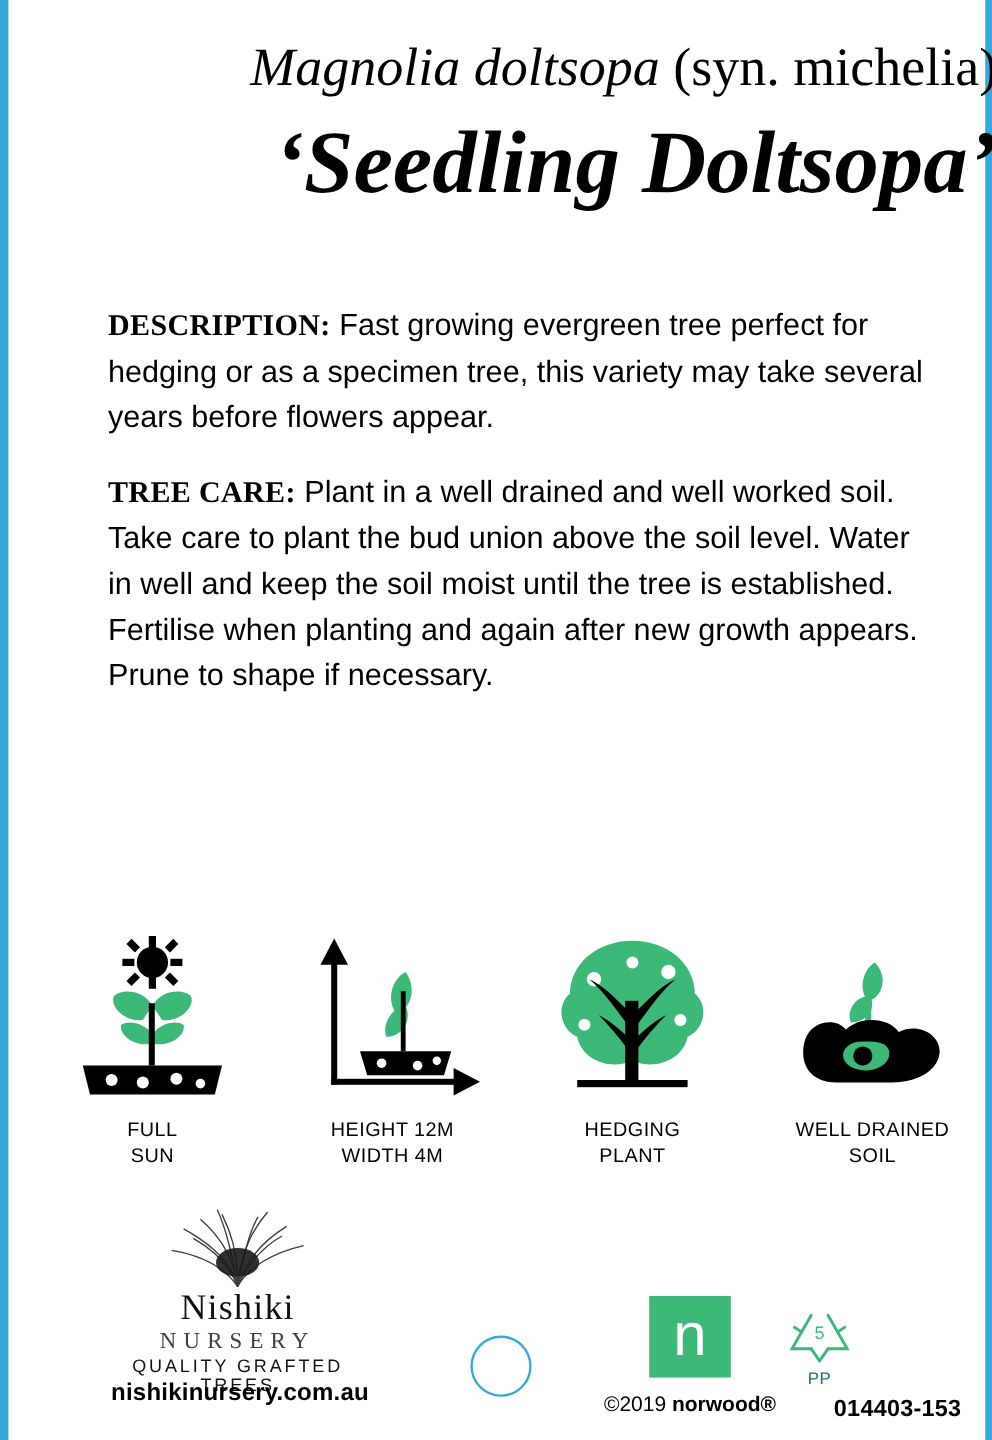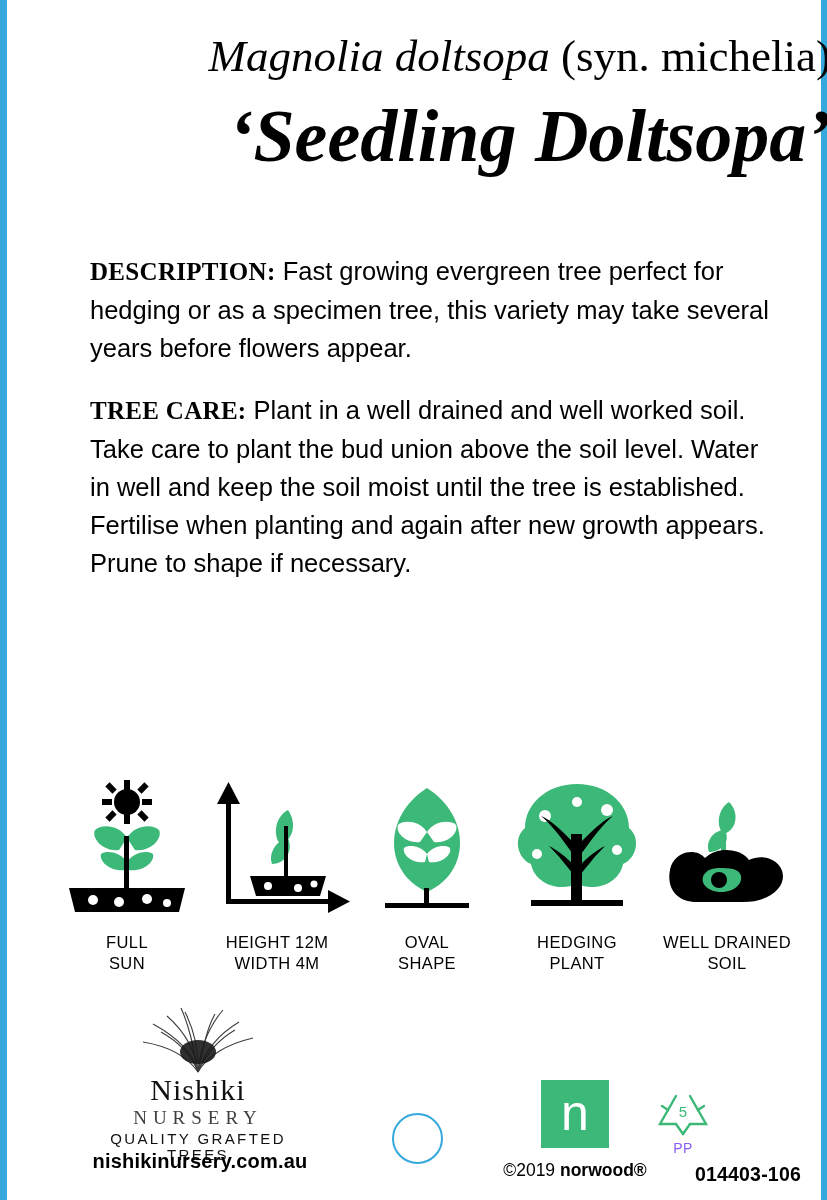--- a/index.html
+++ b/index.html
@@ -231,21 +231,21 @@
     position: absolute;
     left: 0;
     right: 0;
     top: 15px;
     font-size: 15px;
     color: #3cb878;
     text-align: center;
   }
   .recycle-txt {
     font-size: 14px;
-    color: #8b5cf6;
+    color: #0f766e;
     margin-top: 2px;
     letter-spacing: .5px;
   }
   .code {
     position: absolute;
     right: 26px;
     top: 163px;
     font-size: 19.5px;
     font-weight: bold;
     letter-spacing: .2px;
@@ -333,37 +333,20 @@
             <circle cx="66" cy="106" r="4"></circle>
             <circle cx="96" cy="108" r="4"></circle>
             <circle cx="112" cy="104" r="3.5"></circle>
           </g>
         </svg>
       </div>
       <div class="icon-label">HEIGHT 12M
 WIDTH 4M</div>
     </div>
 
-    <div class="icon-cell">
-      <div class="icon-art">
-        <svg width="140" height="140" viewBox="0 0 140 140">
-          <path d="M70 8 C26 36 26 92 70 112 C114 92 114 36 70 8 Z" fill="#3cb878"></path>
-          <g fill="#ffffff">
-            <path d="M70 52 C62 40 46 40 41 45 C38 53 50 64 63 62 Z"></path>
-            <path d="M70 52 C78 40 94 40 99 45 C102 53 90 64 77 62 Z"></path>
-            <path d="M70 74 C64 66 52 64 47 68 C45 75 56 84 68 82 Z"></path>
-            <path d="M70 74 C76 66 88 64 93 68 C95 75 84 84 72 82 Z"></path>
-          </g>
-          <rect x="67" y="108" width="5" height="18" fill="#000"></rect>
-          <rect x="28" y="123" width="84" height="5" fill="#000"></rect>
-        </svg>
-      </div>
-      <div class="icon-label">OVAL
-SHAPE</div>
-    </div>
 
     <div class="icon-cell">
       <div class="icon-art">
         <svg width="140" height="140" viewBox="0 0 140 140">
           <path d="M70 4 C40 4 18 24 18 48 C6 58 10 78 24 84 C28 104 52 112 70 104 C88 112 112 104 116 84 C130 78 134 58 122 48 C122 24 100 4 70 4 Z" fill="#3cb878"></path>
           <g fill="#ffffff">
             <circle cx="38" cy="36" r="6"></circle>
             <circle cx="100" cy="30" r="6"></circle>
             <circle cx="30" cy="74" r="5"></circle>
             <circle cx="110" cy="70" r="5"></circle>
@@ -455,17 +438,17 @@
             <path d="M44 22 L52 36 L36 36"></path>
             <path d="M22 36 L29 46"></path>
             <path d="M36 36 L29 46"></path>
           </g>
         </svg>
         <div class="num">5</div>
       </div>
       <div class="recycle-txt">PP</div>
     </div>
 
-    <div class="code">014403-106</div>
+    <div class="code">014403-153</div>
 
   </div>
 
 </div>
 
 </body></html>

